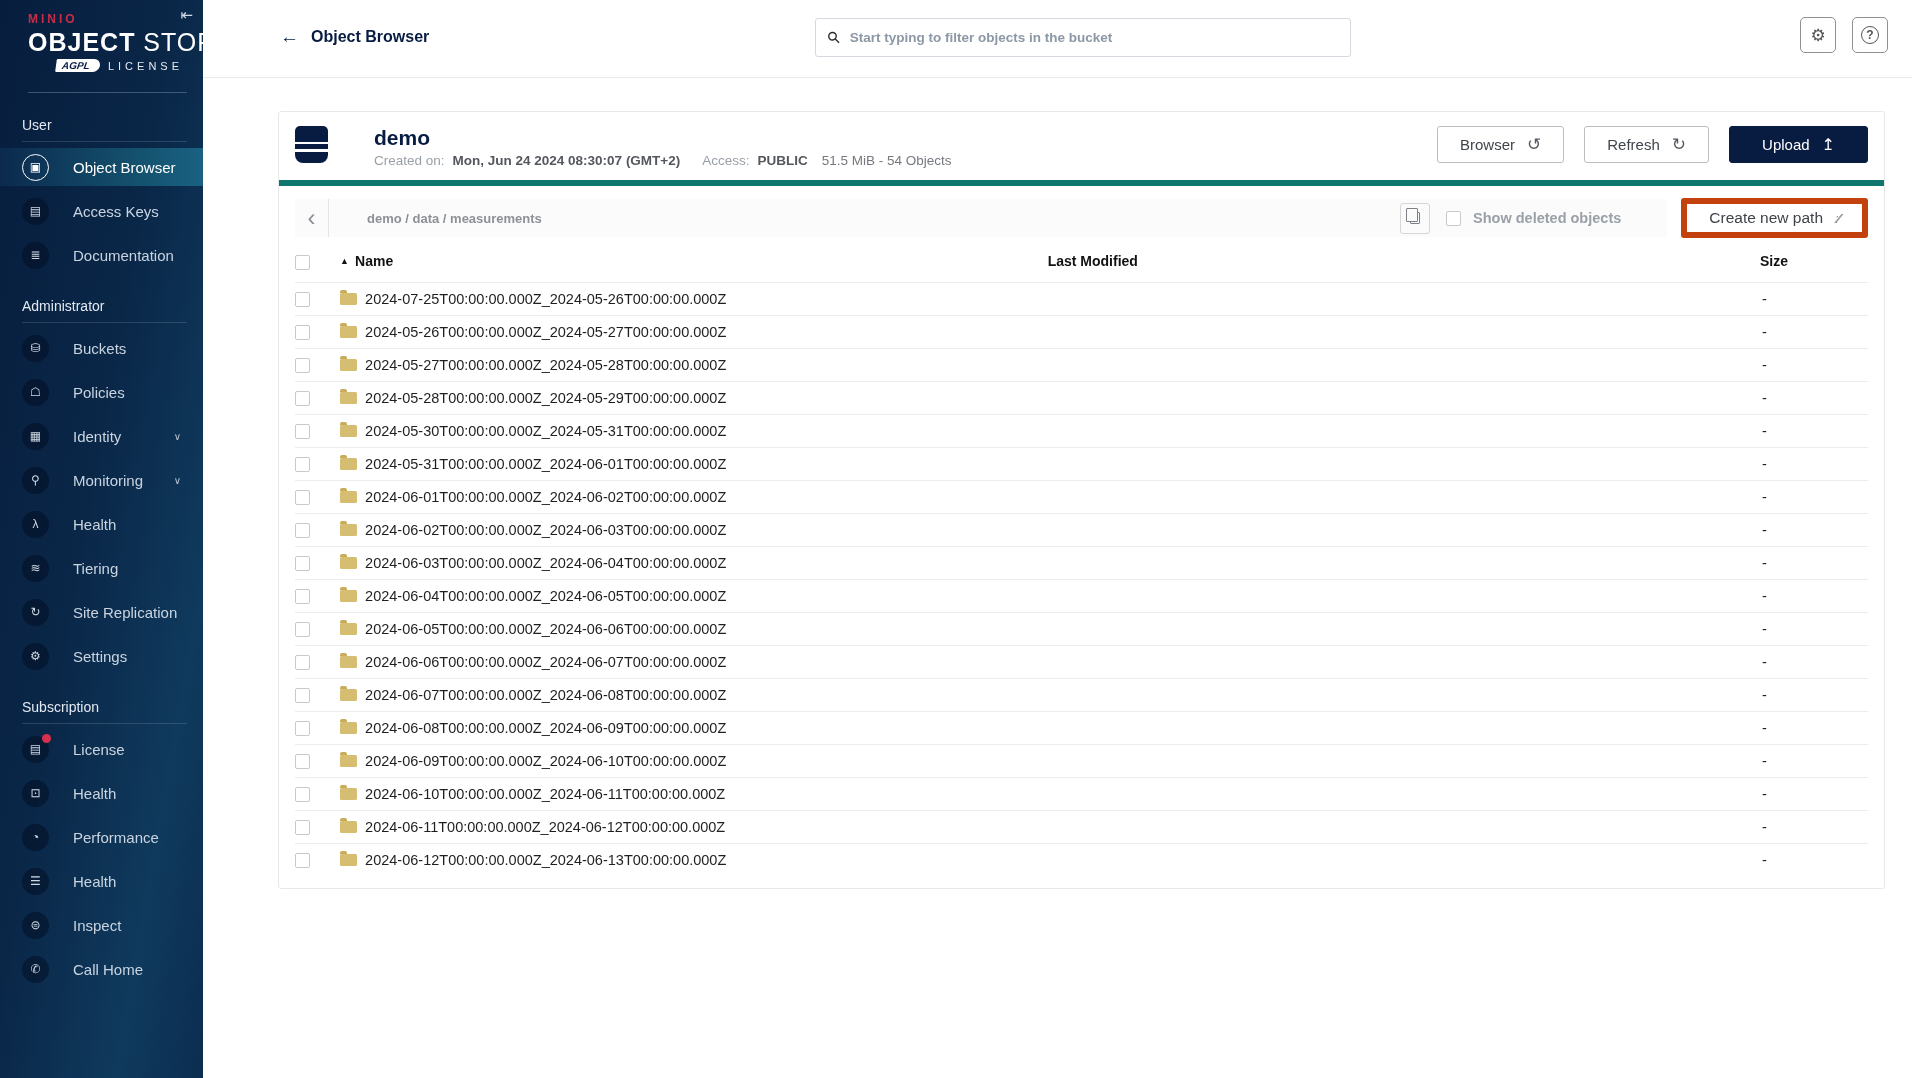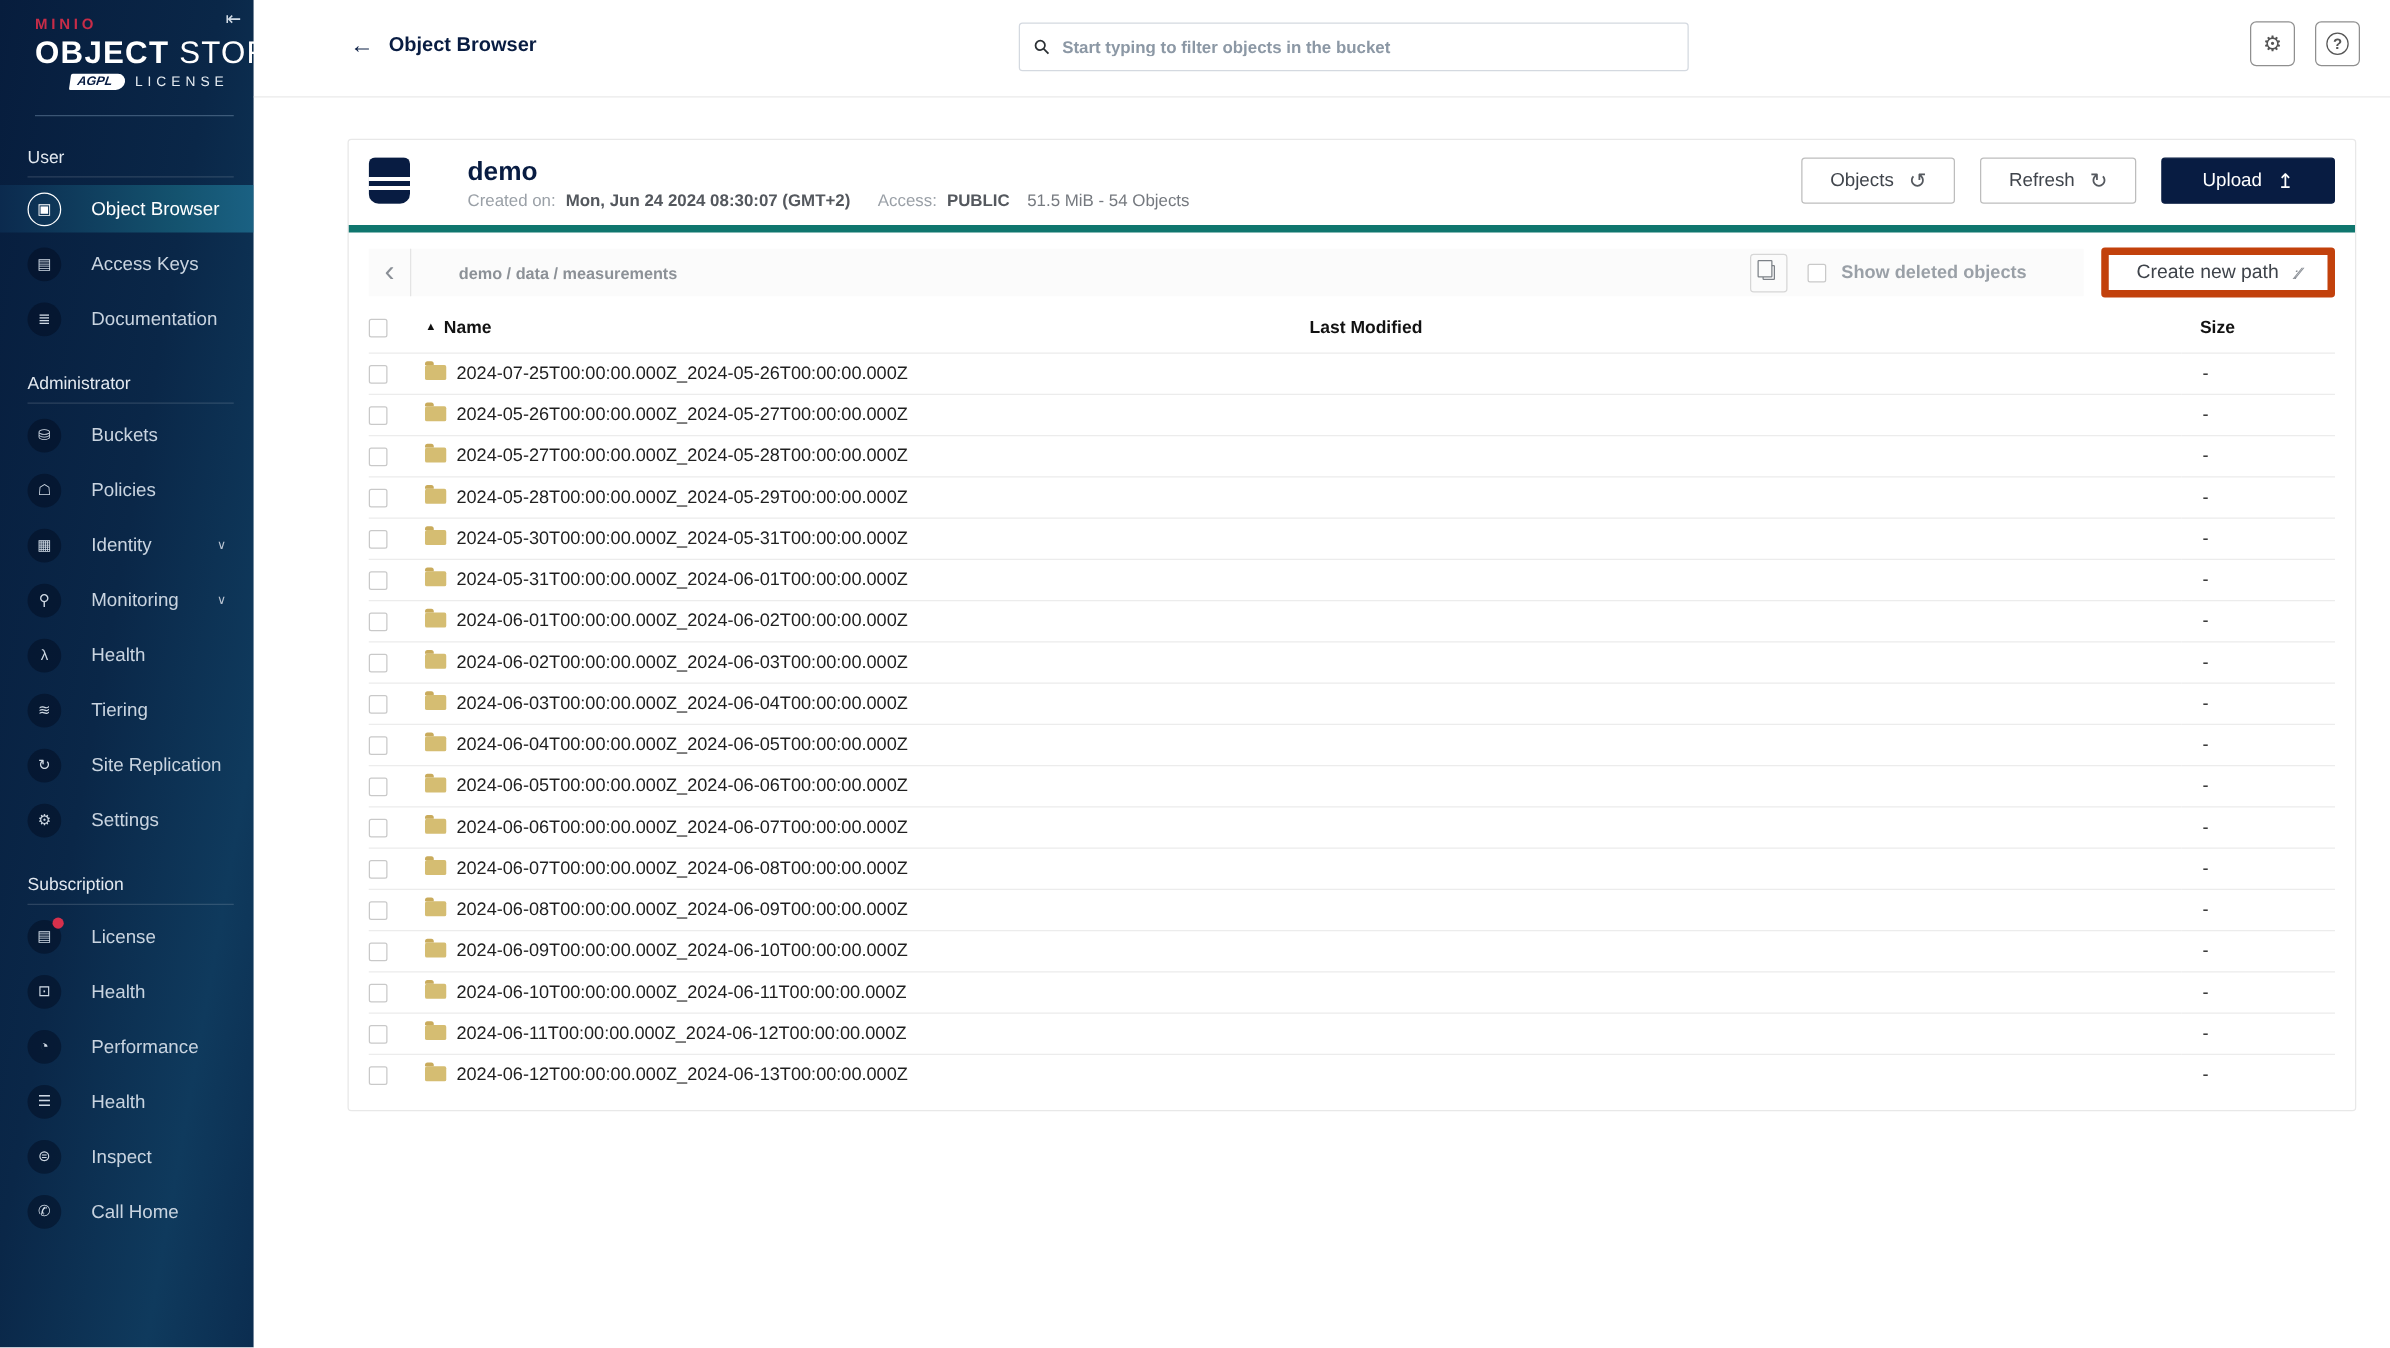--- a/index.html
+++ b/index.html
@@ -238,21 +238,21 @@
           <div class="bucket-meta">
             <span class="meta-label">Created on:</span>
             <span class="meta-value">Mon, Jun 24 2024 08:30:07 (GMT+2)</span>
             <span class="meta-label" style="margin-left:14px">Access:</span>
             <span class="meta-value">PUBLIC</span>
             <span class="meta-usage">51.5 MiB - 54 Objects</span>
           </div>
         </div>
         <div class="bucket-actions">
           <button class="btn-outline">
-            <span>Objects</span>
+            <span>Browser</span>
             <span class="b-icon">↺</span>
           </button>
           <button class="btn-outline">
             <span>Refresh</span>
             <span class="b-icon">↻</span>
           </button>
           <button class="btn-primary">
             <span>Upload</span>
             <span class="b-icon">↥</span>
           </button>

